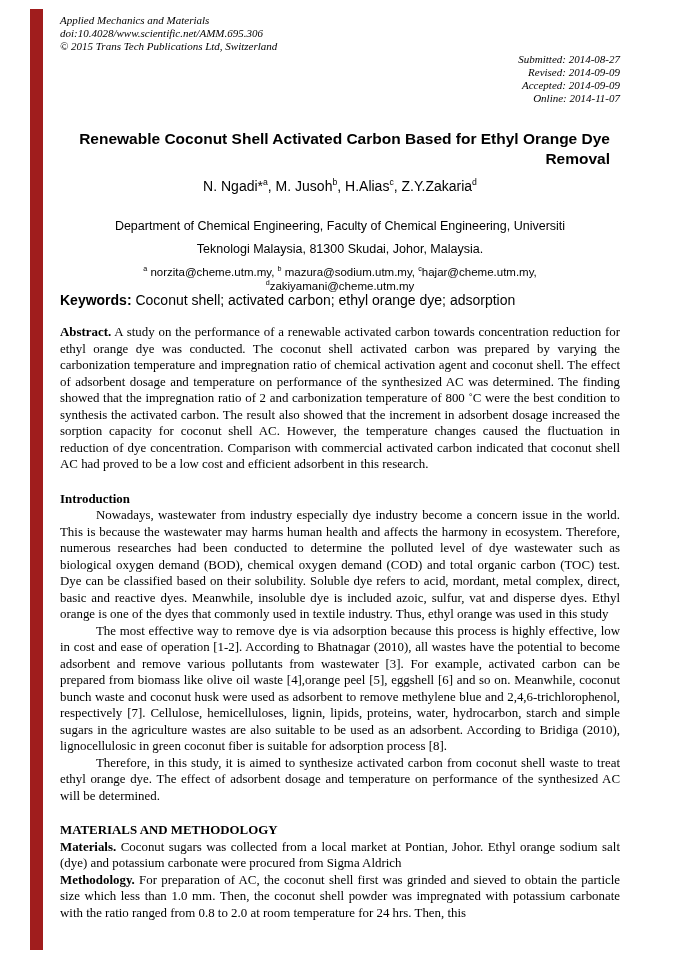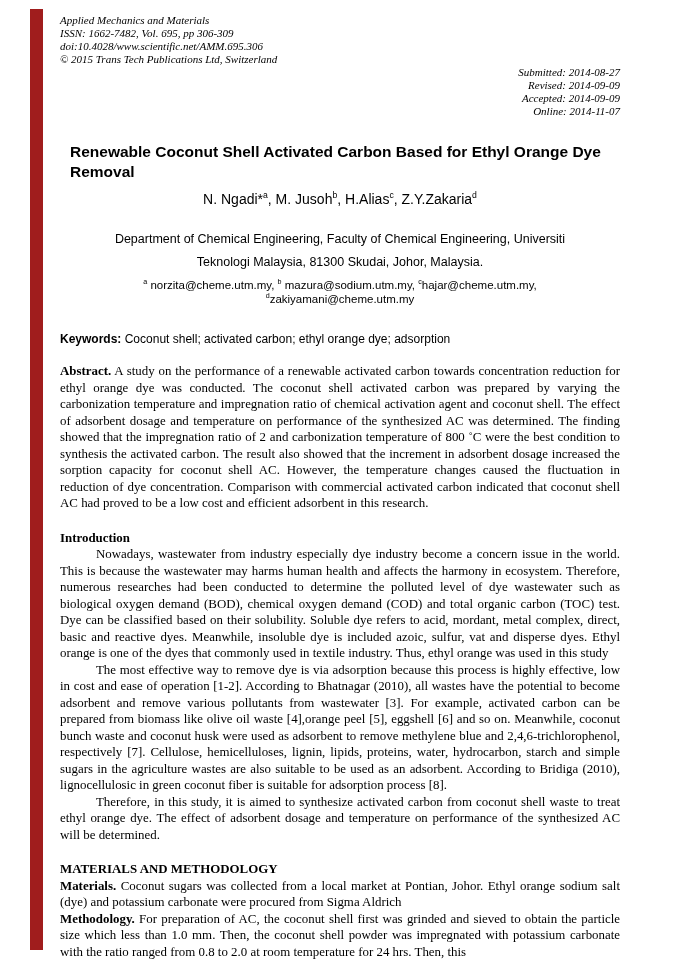--- a/index.html
+++ b/index.html
@@ -30,21 +30,21 @@
     display: flex;
     justify-content: space-between;
     font-style: italic;
     font-size: 11px;
     line-height: 13px;
     flex-direction: column;
   }
   .meta-right { text-align: right; }
   .title {
     margin-top: 24px;
-    text-align: left;
+    text-align: right;
     font-family: "Liberation Sans", sans-serif;
     font-weight: bold;
     font-size: 15.5px;
     line-height: 20px;
     padding: 0 10px;
   }
   .authors {
     margin-top: 8px;
     text-align: center;
     font-family: "Liberation Sans", sans-serif;
@@ -61,23 +61,22 @@
     padding: 0 40px;
   }
   .emails {
     margin-top: 4px;
     text-align: center;
     font-family: "Liberation Sans", sans-serif;
     font-size: 11.5px;
     line-height: 14px;
   }
   .keywords {
-    margin-top: 26px;
     font-family: "Liberation Sans", sans-serif;
-    font-size: 12px;
+    font-size: 14px;
     line-height: 15px;
   }
   .keywords .kw-label { font-weight: bold; }
   .para {
     text-align: justify;
     font-size: 12.9px;
     line-height: 16.5px;
     margin: 0;
   }
   .abstract { margin-top: 16px; }
@@ -93,21 +92,20 @@
 </head>
 <body>
 
 <div class="margin-bar" style="background: rgb(160, 29, 29);"></div>
 
 <div class="page">
 
   <div class="meta">
     <div class="meta-left">
       <div>Applied Mechanics and Materials</div>
-      <div>ISSN: 1662-7482, Vol. 695, pp 306-309</div>
       <div>doi:10.4028/www.scientific.net/AMM.695.306</div>
       <div>© 2015 Trans Tech Publications Ltd, Switzerland</div>
     </div>
     <div class="meta-right">
       <div>Submitted: 2014-08-27</div>
       <div>Revised: 2014-09-09</div>
       <div>Accepted: 2014-09-09</div>
       <div>Online: 2014-11-07</div>
     </div>
   </div>

